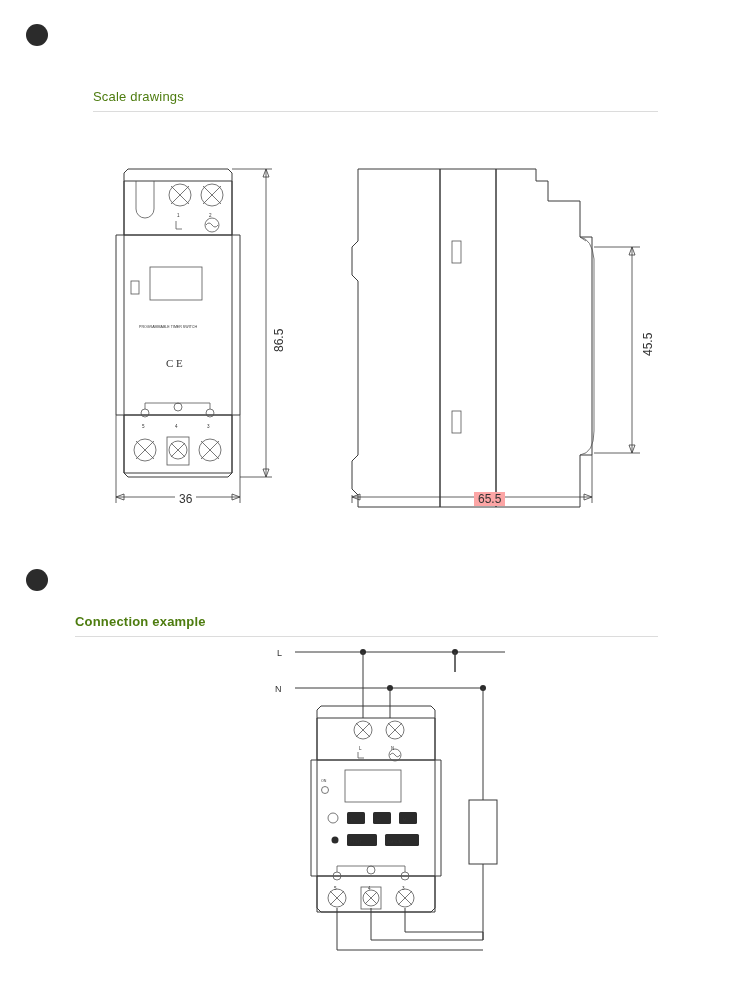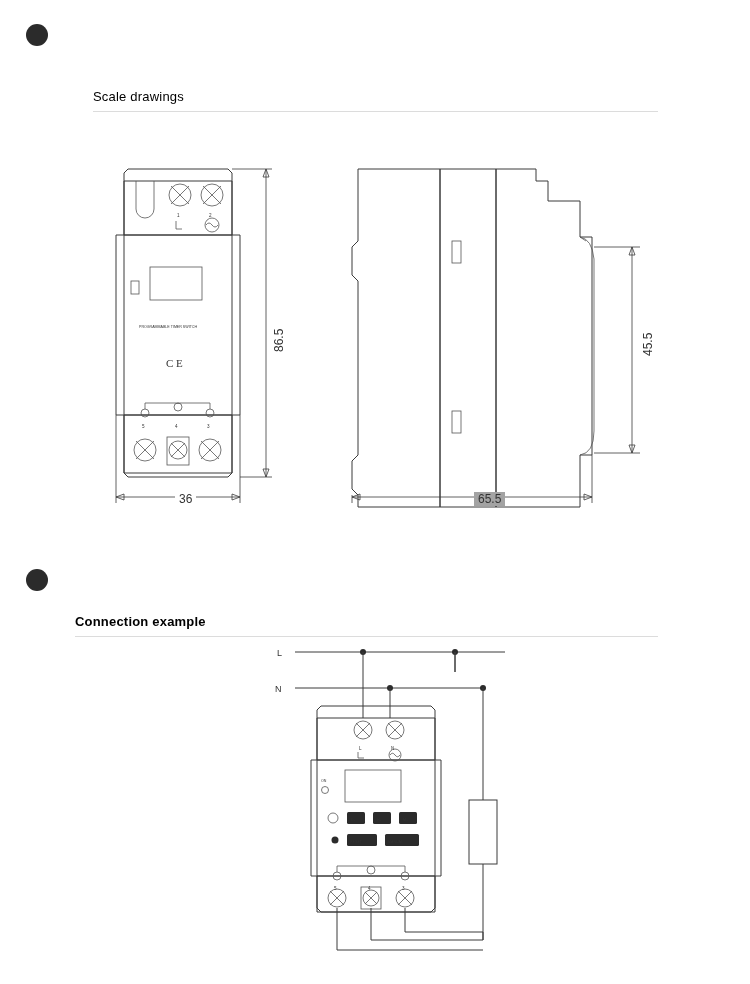--- a/index.html
+++ b/index.html
@@ -6,21 +6,21 @@
   body{
     width:750px;height:984px;position:relative;background:#ffffff;
     font-family:"Liberation Sans", sans-serif;color:#333;
     overflow:hidden;
   }
   .bullet{
     position:absolute;width:22px;height:22px;border-radius:50%;
     background:#2b2b2b;
   }
   .section-title{
-    position:absolute;font-size:13px;color:#000000;letter-spacing:.2px;
+    position:absolute;font-size:13px;color:#4d7c0f;letter-spacing:.2px;
     font-family:"Liberation Sans", sans-serif;
   }
   .rule{
     position:absolute;height:1px;background:#dcdcdc;
   }
   .dim-label{
     position:absolute;font-size:12px;color:#333;
     font-family:"Liberation Sans", sans-serif;
   }
   .vert{
@@ -128,21 +128,21 @@
   <path class="dim" d="M254 92 L300 92 M254 298 L300 298 M292 92 L292 298"></path>
   <path class="dim" d="M292 92 l-3 8 l6 0 z" fill="#3a3a3a"></path>
   <path class="dim" d="M292 298 l-3 -8 l6 0 z" fill="#3a3a3a"></path>
 
   <path class="dim" d="M12 340 L12 348 M252 300 L252 348 M12 342 L252 342"></path>
   <path class="dim" d="M12 342 l8 -3 l0 6 z" fill="#3a3a3a"></path>
   <path class="dim" d="M252 342 l-8 -3 l0 6 z" fill="#3a3a3a"></path>
 </svg>
 
 <div class="dim-label vert" style="left:641px;top:356px;">45.5</div>
-<div class="dim-label" style="left:474px;top:492px;background:#a3a3a3;padding:0 4px;">65.5</div>
+<div class="dim-label" style="left:474px;top:492px;background:#fca5a5;padding:0 4px;">65.5</div>
 
 <div class="bullet" style="left:26px;top:569px;"></div>
 
 <div class="section-title" style="left:75px;top:614px;font-weight:bold;">Connection example</div>
 <div class="rule" style="left:75px;top:636px;width:583px;"></div>
 
 <svg width="460" height="340" viewBox="0 0 460 340" style="left:255px;top:640px;">
 
   <path class="ln" d="M40 12 L250 12"></path>
   <text class="txt" x="22" y="16">L</text>

